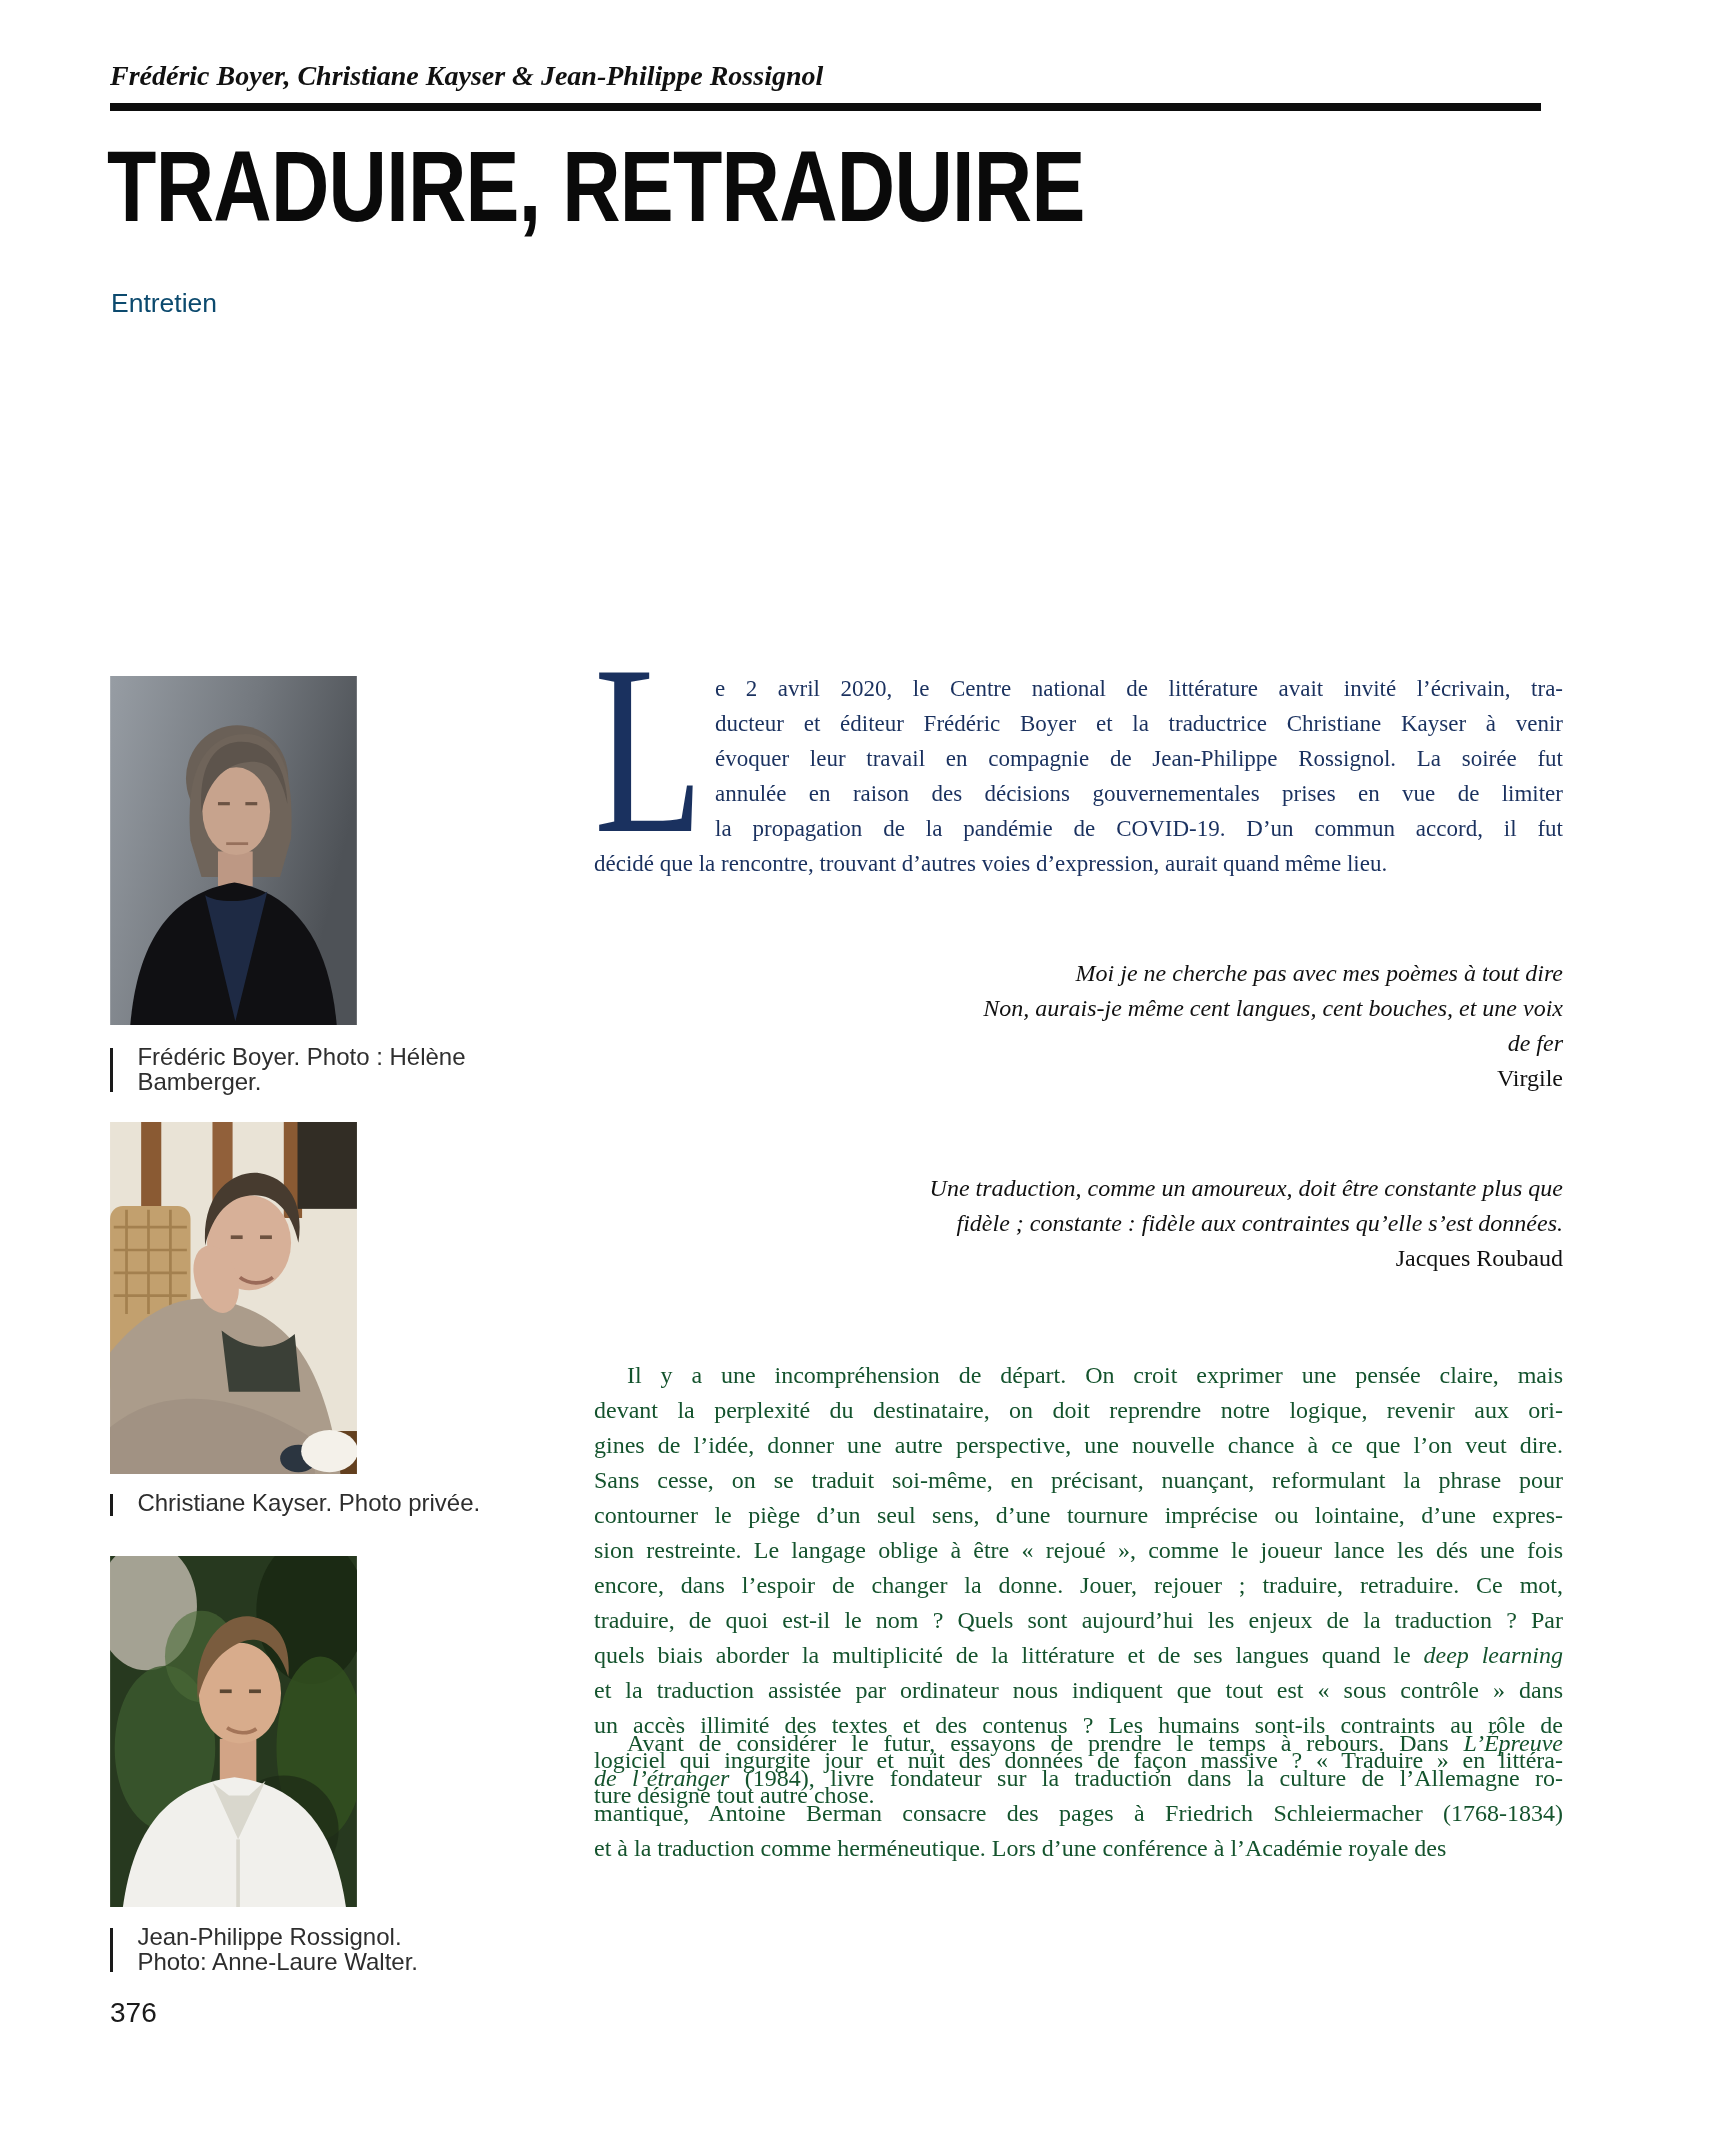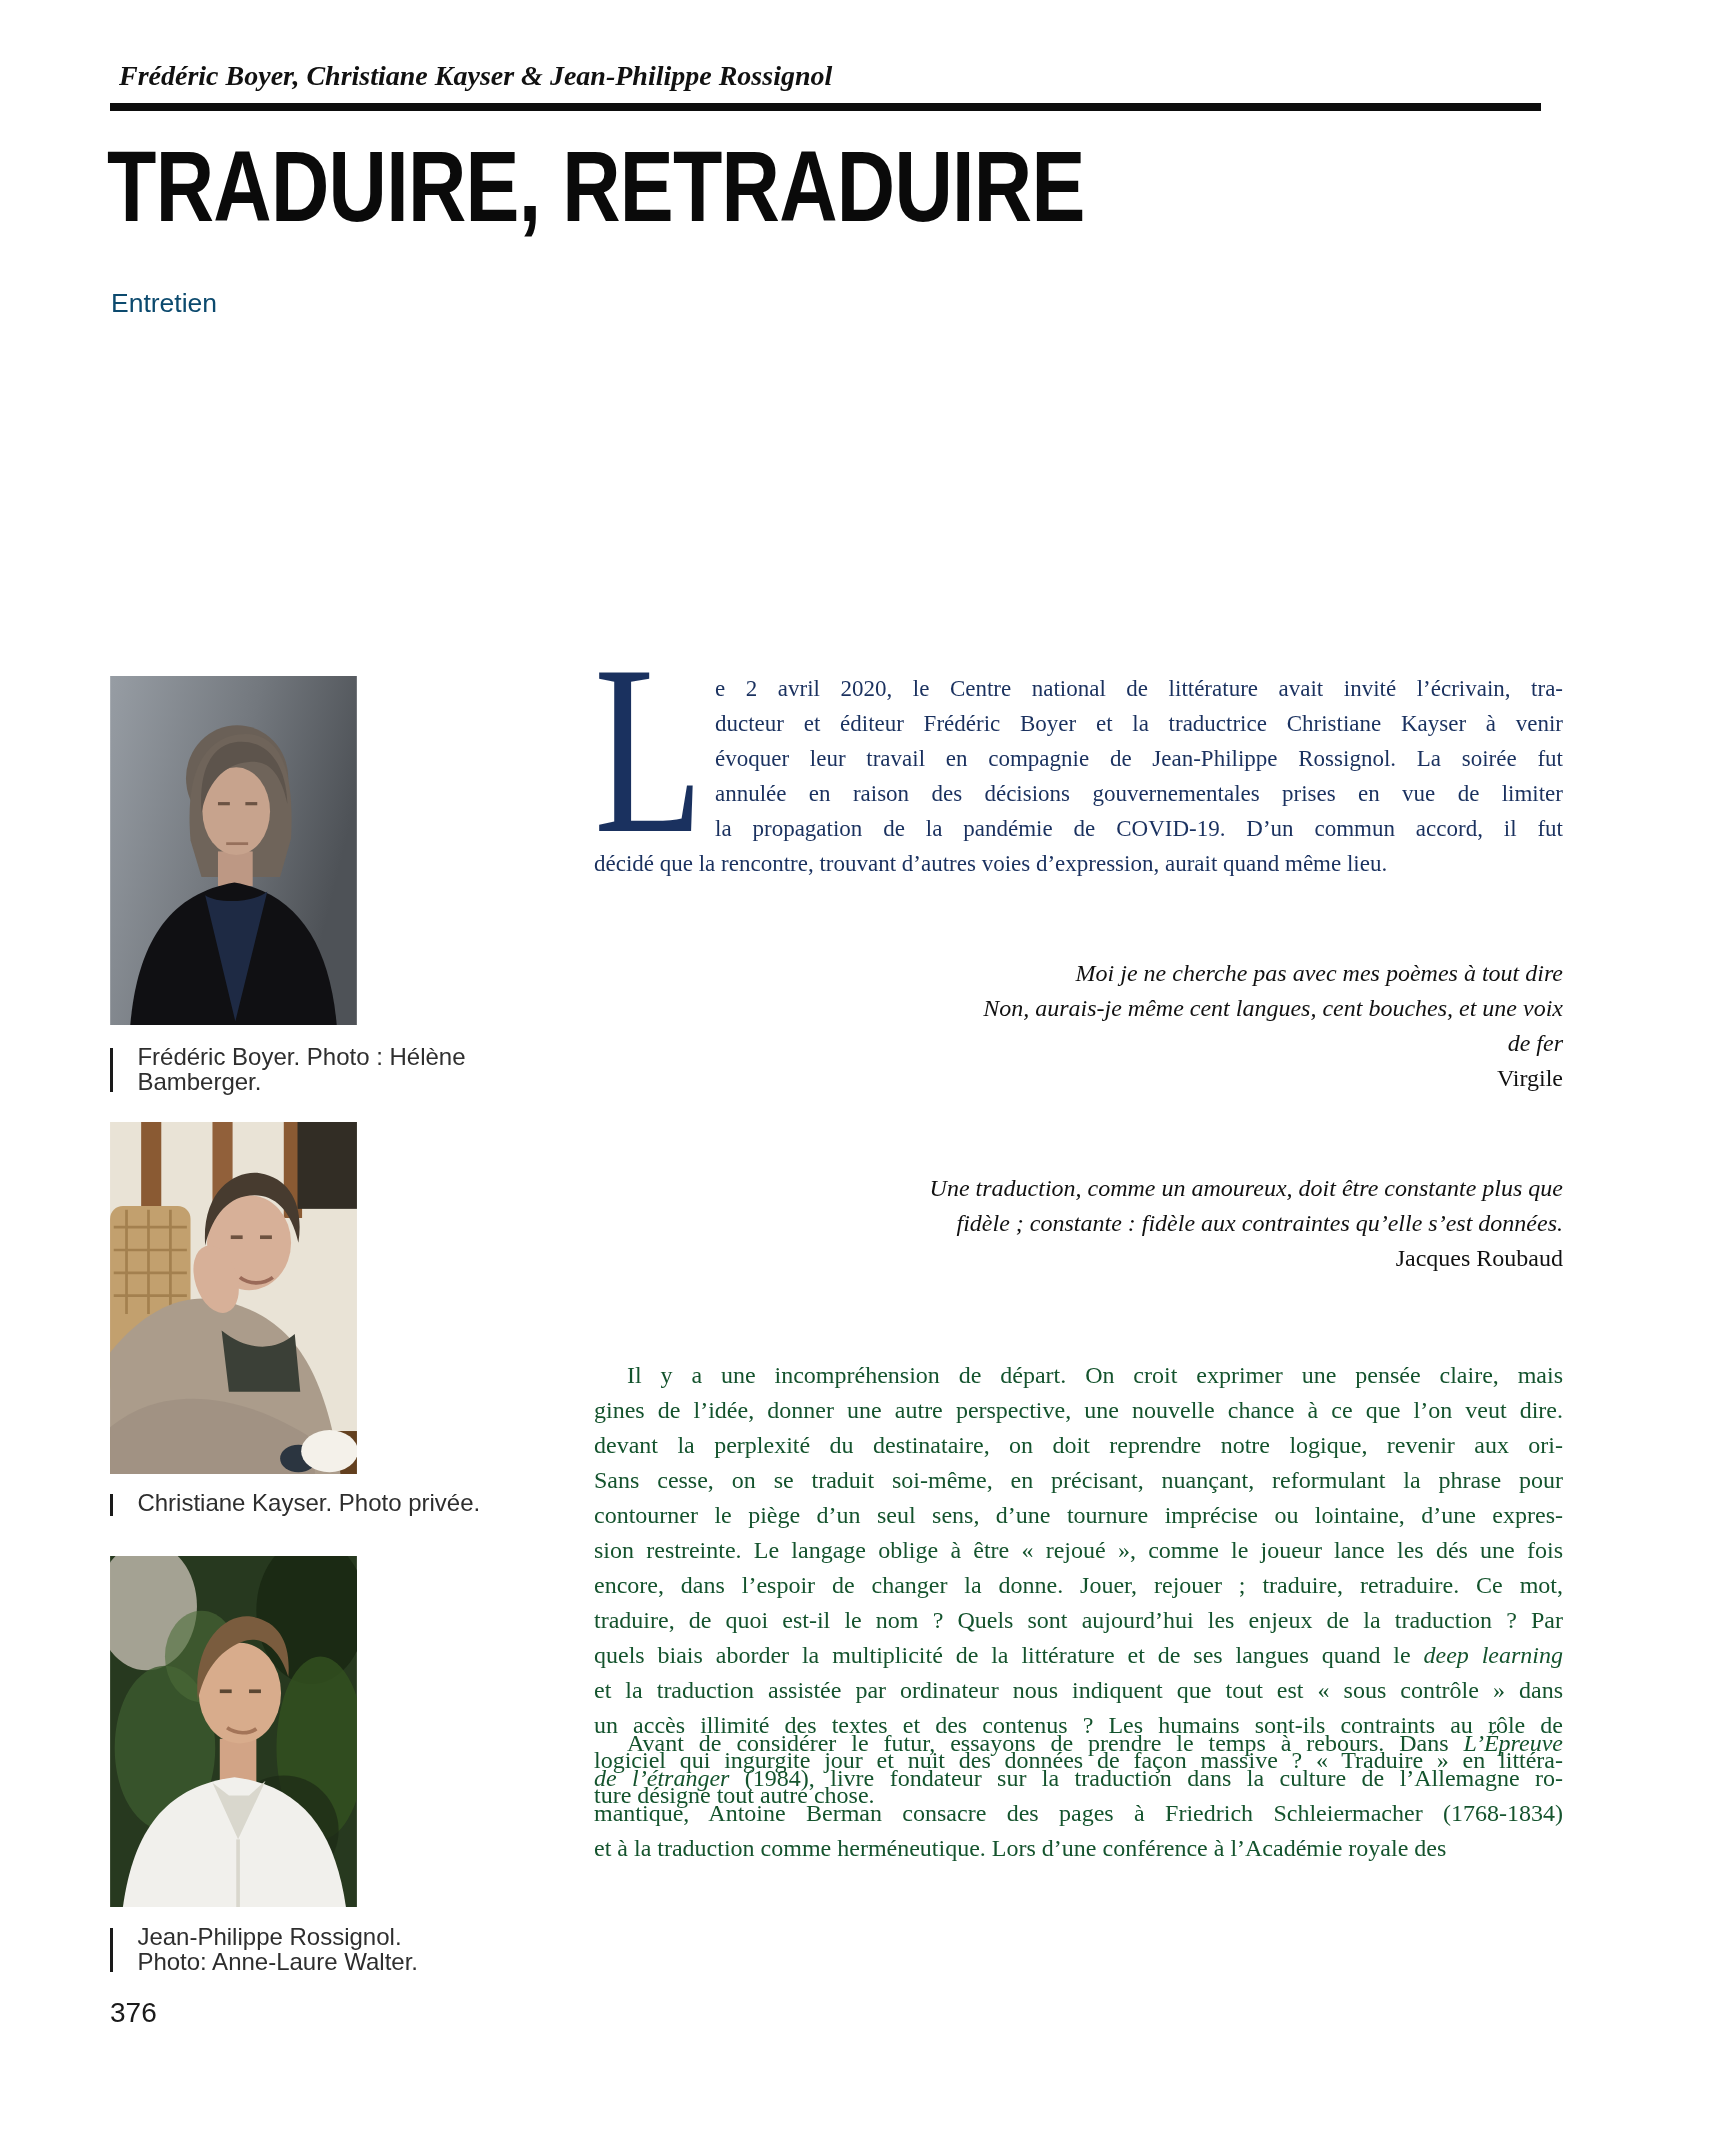--- a/index.html
+++ b/index.html
@@ -3,21 +3,21 @@
 <meta charset="utf-8">
 <style>
   html,body { margin:0; padding:0; background:#ffffff; }
   .page {
     position:relative; width:1718px; height:2147px; background:#ffffff;
     font-family:"Liberation Serif","DejaVu Serif",serif; color:#1f1f1f; overflow:hidden;
   }
   
   .authors {
     position:absolute; left:110px; top:58px; width:1435px;
-    font-style:italic; font-weight:600; font-size:28px; line-height:35px; color:#111;margin-left:9px;
+    font-style:italic; font-weight:600; font-size:28px; line-height:35px; color:#111;
   }
   .rule { position:absolute; left:110px; top:103px; width:1431px; height:8.2px; background:#0d0d0d; }
   .title {
     position:absolute; left:107px; top:136px; white-space:nowrap;
     font-family:"Liberation Sans","DejaVu Sans",sans-serif; font-weight:700;
     font-size:101px; line-height:1; letter-spacing:-0.9px; color:#0a0a0a;
     transform:scaleX(0.80); transform-origin:left top;
   }
   .genre {
     position:absolute; left:111px; top:288px;
@@ -195,22 +195,22 @@
   <div class="maincol epigraph epi-2">
     <div>
         <div class="tline">Une traduction, comme un amoureux, doit être constante plus que</div>
         <div class="tline tline-last">fidèle ; constante : fidèle aux contraintes qu’elle s’est données.</div>
       </div>
     <div class="attribution">Jacques Roubaud</div>
   </div>
 
   <div class="maincol bodypara justify para-1">
       <div class="tline tline-indent">Il y a une incompréhension de départ. On croit exprimer une pensée claire, mais</div>
+      <div class="tline">devant la perplexité du destinataire, on doit reprendre notre logique, revenir aux ori-</div>
       <div class="tline">gines de l’idée, donner une autre perspective, une nouvelle chance à ce que l’on veut dire.</div>
-      <div class="tline">devant la perplexité du destinataire, on doit reprendre notre logique, revenir aux ori-</div>
       <div class="tline">Sans cesse, on se traduit soi-même, en précisant, nuançant, reformulant la phrase pour</div>
       <div class="tline">contourner le piège d’un seul sens, d’une tournure imprécise ou lointaine, d’une expres-</div>
       <div class="tline">sion restreinte. Le langage oblige à être « rejoué », comme le joueur lance les dés une fois</div>
       <div class="tline">encore, dans l’espoir de changer la donne. Jouer, rejouer ; traduire, retraduire. Ce mot,</div>
       <div class="tline">traduire, de quoi est-il le nom ? Quels sont aujourd’hui les enjeux de la traduction ? Par</div>
       <div class="tline">quels biais aborder la multiplicité de la littérature et de ses langues quand le <i>deep learning</i></div>
       <div class="tline">et la traduction assistée par ordinateur nous indiquent que tout est « sous contrôle » dans</div>
       <div class="tline">un accès illimité des textes et des contenus ? Les humains sont-ils contraints au rôle de</div>
       <div class="tline">logiciel qui ingurgite jour et nuit des données de façon massive ? « Traduire » en littéra-</div>
       <div class="tline tline-last">ture désigne tout autre chose.</div>

